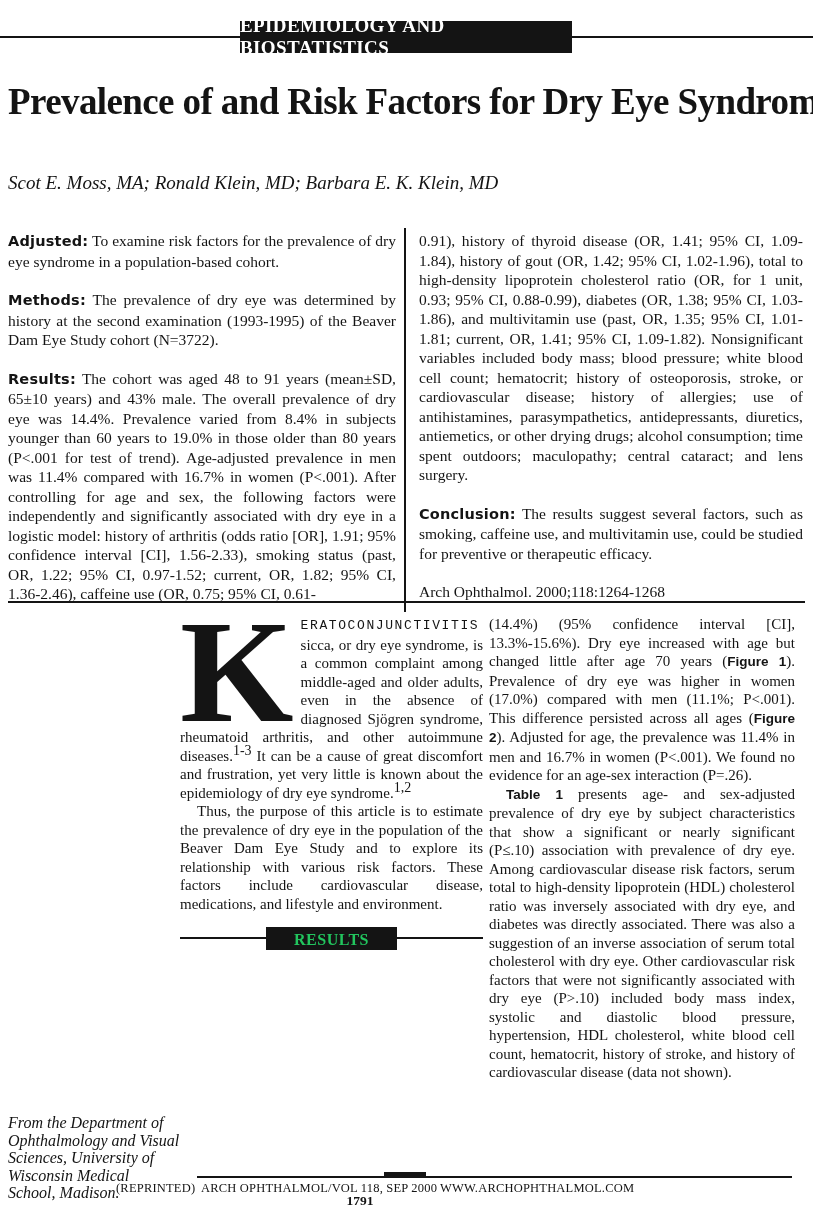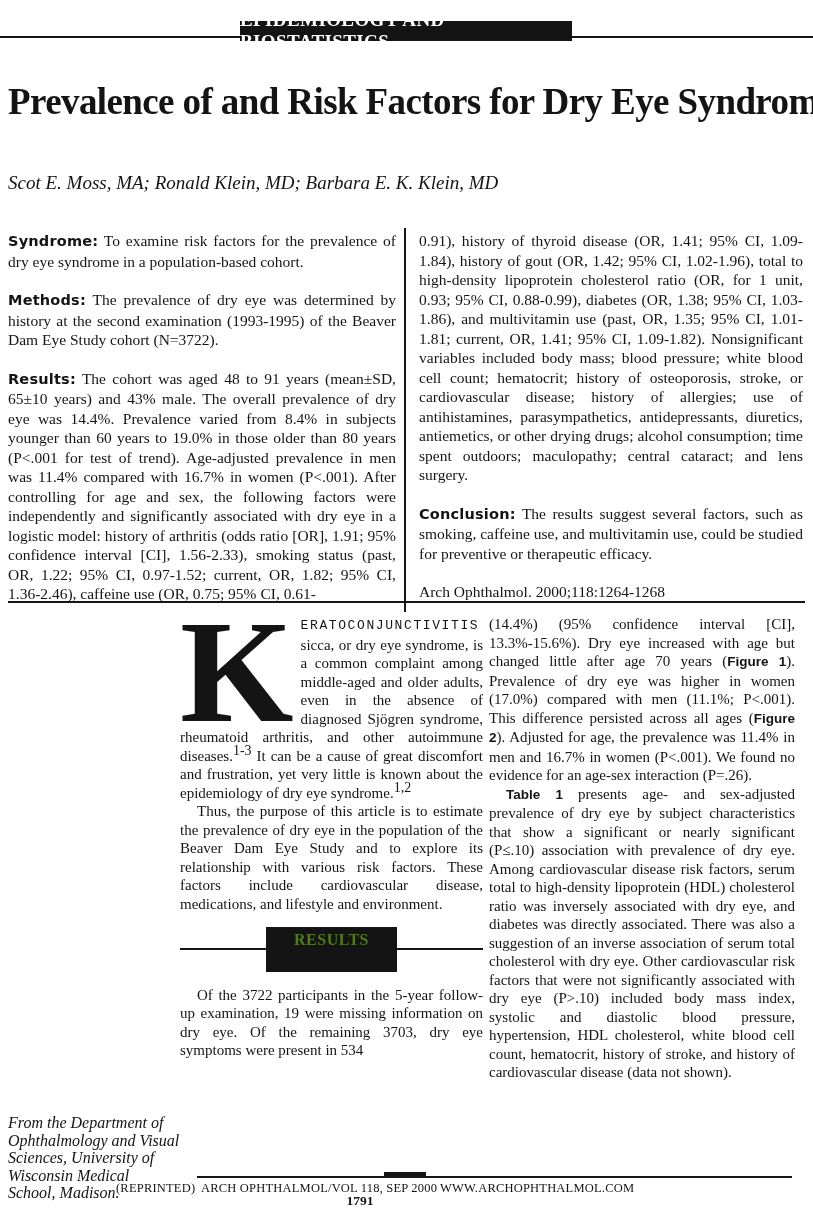--- a/index.html
+++ b/index.html
@@ -1,20 +1,20 @@
 <!DOCTYPE html>
 <html><head>
 <meta charset="utf-8">
 <style>
   html,body{margin:0;padding:0;background:#e8e8e8;}
   #page{position:relative;width:813px;height:1211px;background:#ffffff;overflow:hidden;
         font-family:"Liberation Serif",serif;color:#141414;}
   .rule{position:absolute;background:#141414;}
   
-  #banner-box{position:absolute;left:240px;top:21px;width:332px;height:20px;background:#141414;
+  #banner-box{position:absolute;left:240px;top:21px;width:332px;height:32px;background:#141414;
       color:#fff;display:flex;align-items:center;justify-content:center;
       font-family:"Liberation Serif",serif;font-weight:bold;font-size:19px;letter-spacing:.4px;}
   #page-title{position:absolute;left:8px;top:80px;width:797px;
       font-size:37px;font-weight:bold;letter-spacing:-.6px;white-space:nowrap;}
   #authors{position:absolute;left:8px;top:172px;font-style:italic;font-size:19px;}
   
   .abs-col{position:absolute;top:231px;font-size:15.5px;line-height:19.5px;text-align:justify;}
   #abs-left{left:8px;width:388px;}
   #abs-right{left:419px;width:384px;}
   .abs-section{margin:0 0 19px 0;}
@@ -27,22 +27,22 @@
   .body-col p{margin:0;}
   .indent{text-indent:17px;}
   #drop-cap{float:left;font-family:"Liberation Serif",serif;font-weight:bold;
       font-size:146px;line-height:103px;margin:6px 7px 0 0;}
   #lead-smallcaps{font-size:13px;letter-spacing:1.6px;font-family:Liberation Mono, monospace;}
   sup{font-size:14px;line-height:0;}
   .bf{font-family:Liberation Sans, sans-serif;font-weight:bold;font-size:13.5px;}
   
   #results-banner{display:flex;align-items:center;margin:14px 0 14px 0;}
   .results-rule{flex:1;height:2px;background:#141414;}
-  #results-box{background:#141414;color:#4d7c0f;font-weight:bold;font-size:16px;
-      letter-spacing:.5px;padding:4px 28px 22px;}
+  #results-box{background:#141414;color:#22c55e;font-weight:bold;font-size:16px;
+      letter-spacing:.5px;padding:4px 28px 0;}
   
   #affiliation{position:absolute;left:8px;top:1114px;width:172px;
       font-style:italic;font-size:16px;line-height:17.5px;}
   
   .footer-text{position:absolute;font-size:12.5px;letter-spacing:.2px;}
   #footer-page-number{position:absolute;left:336px;top:1193px;width:48px;text-align:center;
       font-weight:bold;font-size:13.5px;}
 </style>
 </head>
 <body>
@@ -50,21 +50,21 @@
 <div id="page">
 
   <div class="rule" style="left:0;top:36px;width:813px;height:2px;"></div>
   <div id="banner-box">
     <span>EPIDEMIOLOGY AND BIOSTATISTICS</span>
   </div>
   <div id="page-title">Prevalence of and Risk Factors for Dry Eye Syndrome</div>
   <div id="authors">Scot E. Moss, MA; Ronald Klein, MD; Barbara E. K. Klein, MD</div>
 
   <div id="abs-left" class="abs-col">
-    <p class="abs-section"><span class="lead-label">Syndrome:</span><span> To examine risk factors for the prevalence of dry eye syndrome in a population-based cohort.</span></p>
+    <p class="abs-section"><span class="lead-label">Adjusted:</span><span> To examine risk factors for the prevalence of dry eye syndrome in a population-based cohort.</span></p>
     <p class="abs-section"><span class="lead-label">Methods:</span><span> The prevalence of dry eye was determined by history at the second examination (1993-1995) of the Beaver Dam Eye Study cohort (N=3722).</span></p>
     <p class="abs-section"><span class="lead-label">Results:</span><span> The cohort was aged 48 to 91 years (mean±SD, 65±10 years) and 43% male. The overall prevalence of dry eye was 14.4%. Prevalence varied from 8.4% in subjects younger than 60 years to 19.0% in those older than 80 years (P&lt;.001 for test of trend). Age-adjusted prevalence in men was 11.4% compared with 16.7% in women (P&lt;.001). After controlling for age and sex, the following factors were independently and significantly associated with dry eye in a logistic model: history of arthritis (odds ratio [OR], 1.91; 95% confidence interval [CI], 1.56-2.33), smoking status (past, OR, 1.22; 95% CI, 0.97-1.52; current, OR, 1.82; 95% CI, 1.36-2.46), caffeine use (OR, 0.75; 95% CI, 0.61-</span></p>
   </div>
 
   <div class="rule" style="left:404px;top:228px;width:2px;height:384px;"></div>
   <div class="rule" style="left:8px;top:601px;width:797px;height:2px;"></div>
 
   <div id="abs-right" class="abs-col">
     <p class="abs-section">0.91), history of thyroid disease (OR, 1.41; 95% CI, 1.09-1.84), history of gout (OR, 1.42; 95% CI, 1.02-1.96), total to high-density lipoprotein cholesterol ratio (OR, for 1 unit, 0.93; 95% CI, 0.88-0.99), diabetes (OR, 1.38; 95% CI, 1.03-1.86), and multivitamin use (past, OR, 1.35; 95% CI, 1.01-1.81; current, OR, 1.41; 95% CI, 1.09-1.82). Nonsignificant variables included body mass; blood pressure; white blood cell count; hematocrit; history of osteoporosis, stroke, or cardiovascular disease; history of allergies; use of antihistamines, parasympathetics, antidepressants, diuretics, antiemetics, or other drying drugs; alcohol consumption; time spent outdoors; maculopathy; central cataract; and lens surgery.</p>
     <p class="abs-section"><span class="lead-label">Conclusion:</span><span> The results suggest several factors, such as smoking, caffeine use, and multivitamin use, could be studied for preventive or therapeutic efficacy.</span></p>
@@ -72,21 +72,20 @@
   </div>
 
   <div id="body-col1" class="body-col">
     <p><span id="drop-cap">K</span><span id="lead-smallcaps">ERATOCONJUNCTIVITIS</span><span> sicca, or dry eye syndrome, is a common complaint among middle-aged and older adults, even in the absence of diagnosed Sjögren syndrome, rheumatoid arthritis, and other autoimmune diseases.</span><sup>1-3</sup><span> It can be a cause of great discomfort and frustration, yet very little is known about the epidemiology of dry eye syndrome.</span><sup>1,2</sup></p>
     <p class="indent">Thus, the purpose of this article is to estimate the prevalence of dry eye in the population of the Beaver Dam Eye Study and to explore its relationship with various risk factors. These factors include cardiovascular disease, medications, and lifestyle and environment.</p>
     <div id="results-banner">
       <div class="results-rule"></div>
       <div id="results-box">RESULTS</div>
       <div class="results-rule"></div>
     </div>
-    <p class="indent">Of the 3722 participants in the 5-year follow-up examination, 19 were missing information on dry eye. Of the remaining 3703, dry eye symptoms were present in 534</p>
   </div>
 
   <div id="body-col2" class="body-col">
     <p><span>(14.4%) (95% confidence interval [CI], 13.3%-15.6%). Dry eye increased with age but changed little after age 70 years (</span><span class="bf">Figure 1</span><span>). Prevalence of dry eye was higher in women (17.0%) compared with men (11.1%; P&lt;.001). This difference persisted across all ages (</span><span class="bf">Figure 2</span><span>). Adjusted for age, the prevalence was 11.4% in men and 16.7% in women (P&lt;.001). We found no evidence for an age-sex interaction (P=.26).</span></p>
     <p class="indent"><span class="bf">Table 1</span><span> presents age- and sex-adjusted prevalence of dry eye by subject characteristics that show a significant or nearly significant (P≤.10) association with prevalence of dry eye. Among cardiovascular disease risk factors, serum total to high-density lipoprotein (HDL) cholesterol ratio was inversely associated with dry eye, and diabetes was directly associated. There was also a suggestion of an inverse association of serum total cholesterol with dry eye. Other cardiovascular risk factors that were not significantly associated with dry eye (P&gt;.10) included body mass index, systolic and diastolic blood pressure, hypertension, HDL cholesterol, white blood cell count, hematocrit, history of stroke, and history of cardiovascular disease (data not shown).</span></p>
   </div>
 
   <div id="affiliation">From the Department of Ophthalmology and Visual Sciences, University of Wisconsin Medical School, Madison.</div>
 
   <div class="rule" style="left:197px;top:1176px;width:595px;height:2px;"></div>

